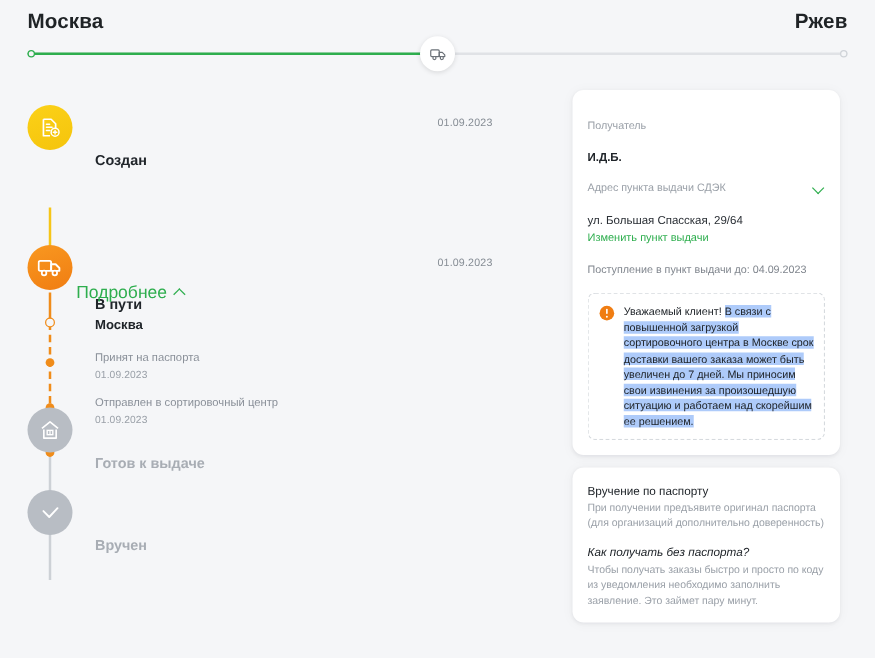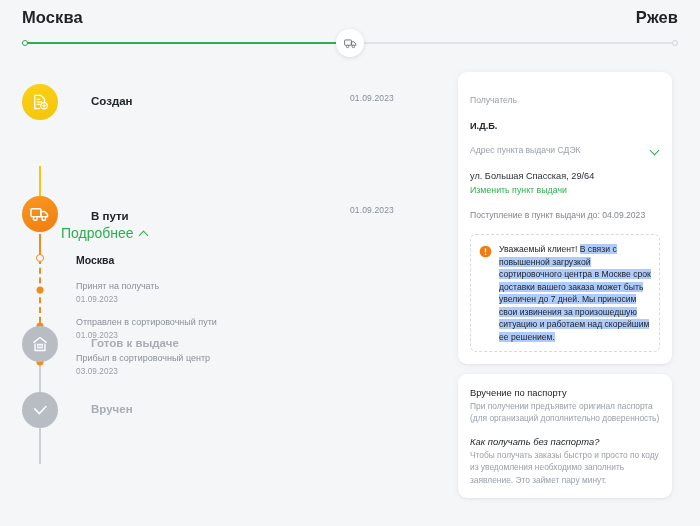--- a/index.html
+++ b/index.html
@@ -76,21 +76,21 @@
     position: absolute; left: 40px; transform: translateX(-50%);
     width: 36px; height: 36px; border-radius: 50%;
     display: flex; align-items: center; justify-content: center;
   }
   .circle.created { top: 22px; background: linear-gradient(160deg,#fbd118,#f5c40c); }
   .circle.transit { top: 134px; background: linear-gradient(160deg,#f99820,#f07d12); }
   .circle.ready   { top: 264px; background: #b8bdc4; }
   .circle.done    { top: 330px; background: #b8bdc4; }
 
   .stage-title {
-    position: absolute; left: 91px; font-size: 11.5px; font-weight: bold; color: #20252a;
+    position: absolute; left: 76px; font-size: 11.5px; font-weight: bold; color: #20252a; margin-top: 28px;
   }
   .stage-title.muted { color: #a8adb4; font-weight: bold; }
   .stage-date {
     position: absolute; right: 58px; font-size: 8.5px; color: #868d95; letter-spacing: .15px;
   }
   .detail-link {
     position: absolute; left: 61px; top: 163px;
     font-size: 14px; color: #2eae4e; display: flex; align-items: center; gap: 6px;
     cursor: pointer;
   }
@@ -220,30 +220,26 @@
     <div class="stage-date" style="top:143px;">01.09.2023</div>
 
     <div class="detail-link">
       <span>Подробнее</span>
       <span class="chev-up"></span>
     </div>
 
     <div class="sub-city">Москва</div>
 
     <div class="evt" style="top:218px;">
-      <div class="evt-name">Принят на получать</div>
+      <div class="evt-name">Принят на паспорта</div>
       <div class="evt-date">01.09.2023</div>
     </div>
     <div class="evt" style="top:254px;">
-      <div class="evt-name">Отправлен в сортировочный пути</div>
+      <div class="evt-name">Отправлен в сортировочный центр</div>
       <div class="evt-date">01.09.2023</div>
-    </div>
-    <div class="evt" style="top:290px;">
-      <div class="evt-name">Прибыл в сортировочный центр</div>
-      <div class="evt-date">03.09.2023</div>
     </div>
 
     <div class="circle ready">
       <svg width="18" height="18" viewBox="0 0 24 24" fill="none" aria-hidden="true">
         <path d="M3.4 10.2 12 3.4l8.6 6.8" stroke="#fff" stroke-width="1.8" stroke-linejoin="round"></path>
         <path d="M5.4 11.4v9.2h13.2v-9.2" stroke="#fff" stroke-width="1.8" stroke-linejoin="round"></path>
         <rect x="9" y="12.4" width="6" height="4.6" stroke="#fff" stroke-width="1.5"></rect>
         <path d="M12 12.4v4.6" stroke="#fff" stroke-width="1.3"></path>
       </svg>
     </div>

